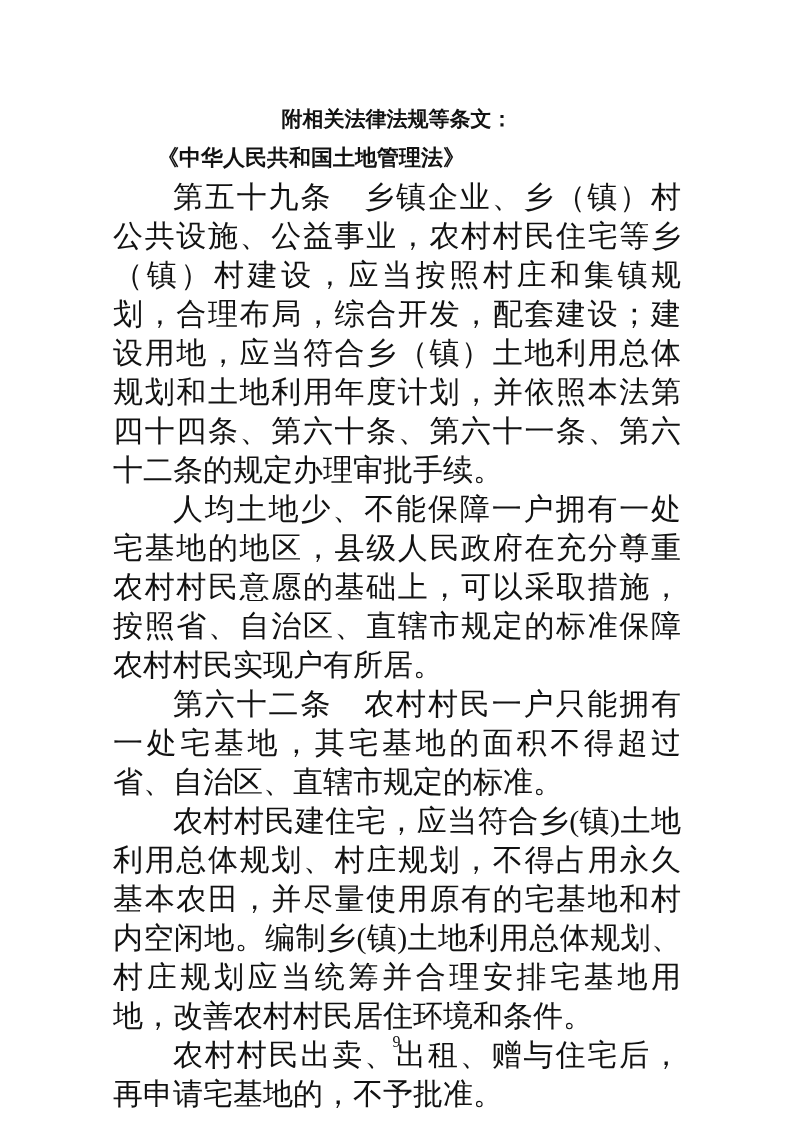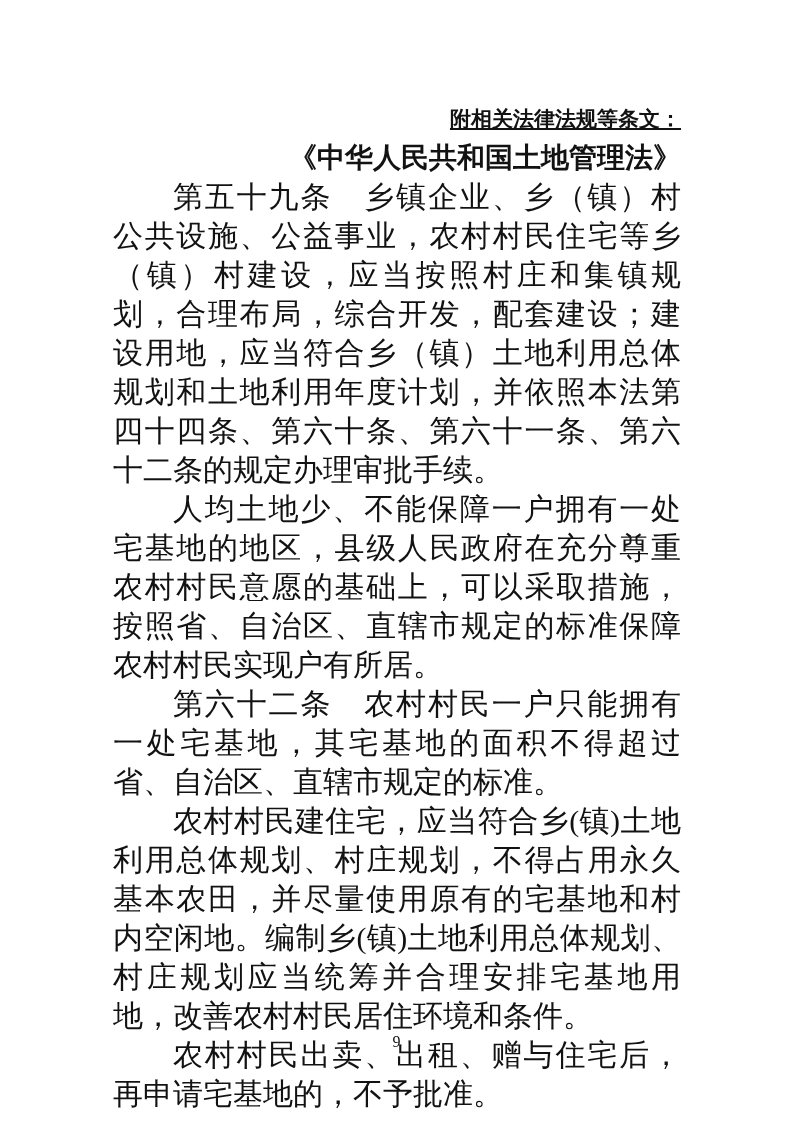--- a/index.html
+++ b/index.html
@@ -30,29 +30,28 @@
     line-height: 39px;
     text-align: justify;
     text-justify: inter-character;
     word-break: break-all;
   }
   p.attachment-heading {
     font-family: "Liberation Sans", sans-serif;
     font-weight: bold;
     font-size: 21px;
     text-indent: 0;
-    text-align: right;
-    text-decoration: underline;
+    text-align: center;
   }
   p.law-title {
     font-family: "Liberation Sans", sans-serif;
     font-weight: bold;
-    font-size: 28px;
+    font-size: 22px;
     text-indent: 2em;
-    text-align: right;
+    text-align: left;
   }
   p.body-para {
     text-indent: 2em;
   }
   .page-number {
     position: absolute;
     left: 0;
     right: 0;
     top: 1032px;
     text-align: center;

